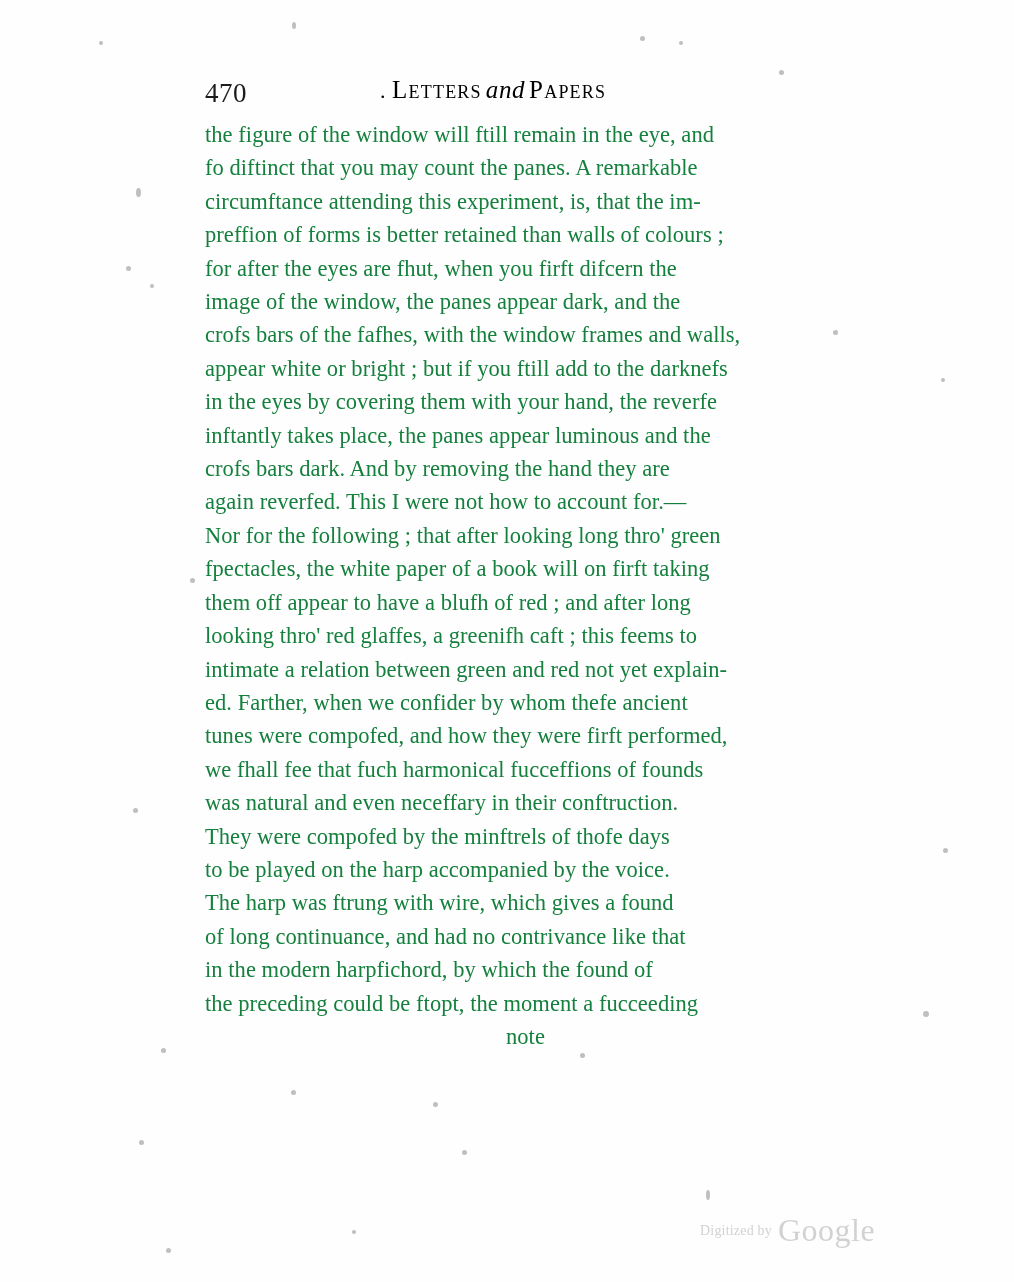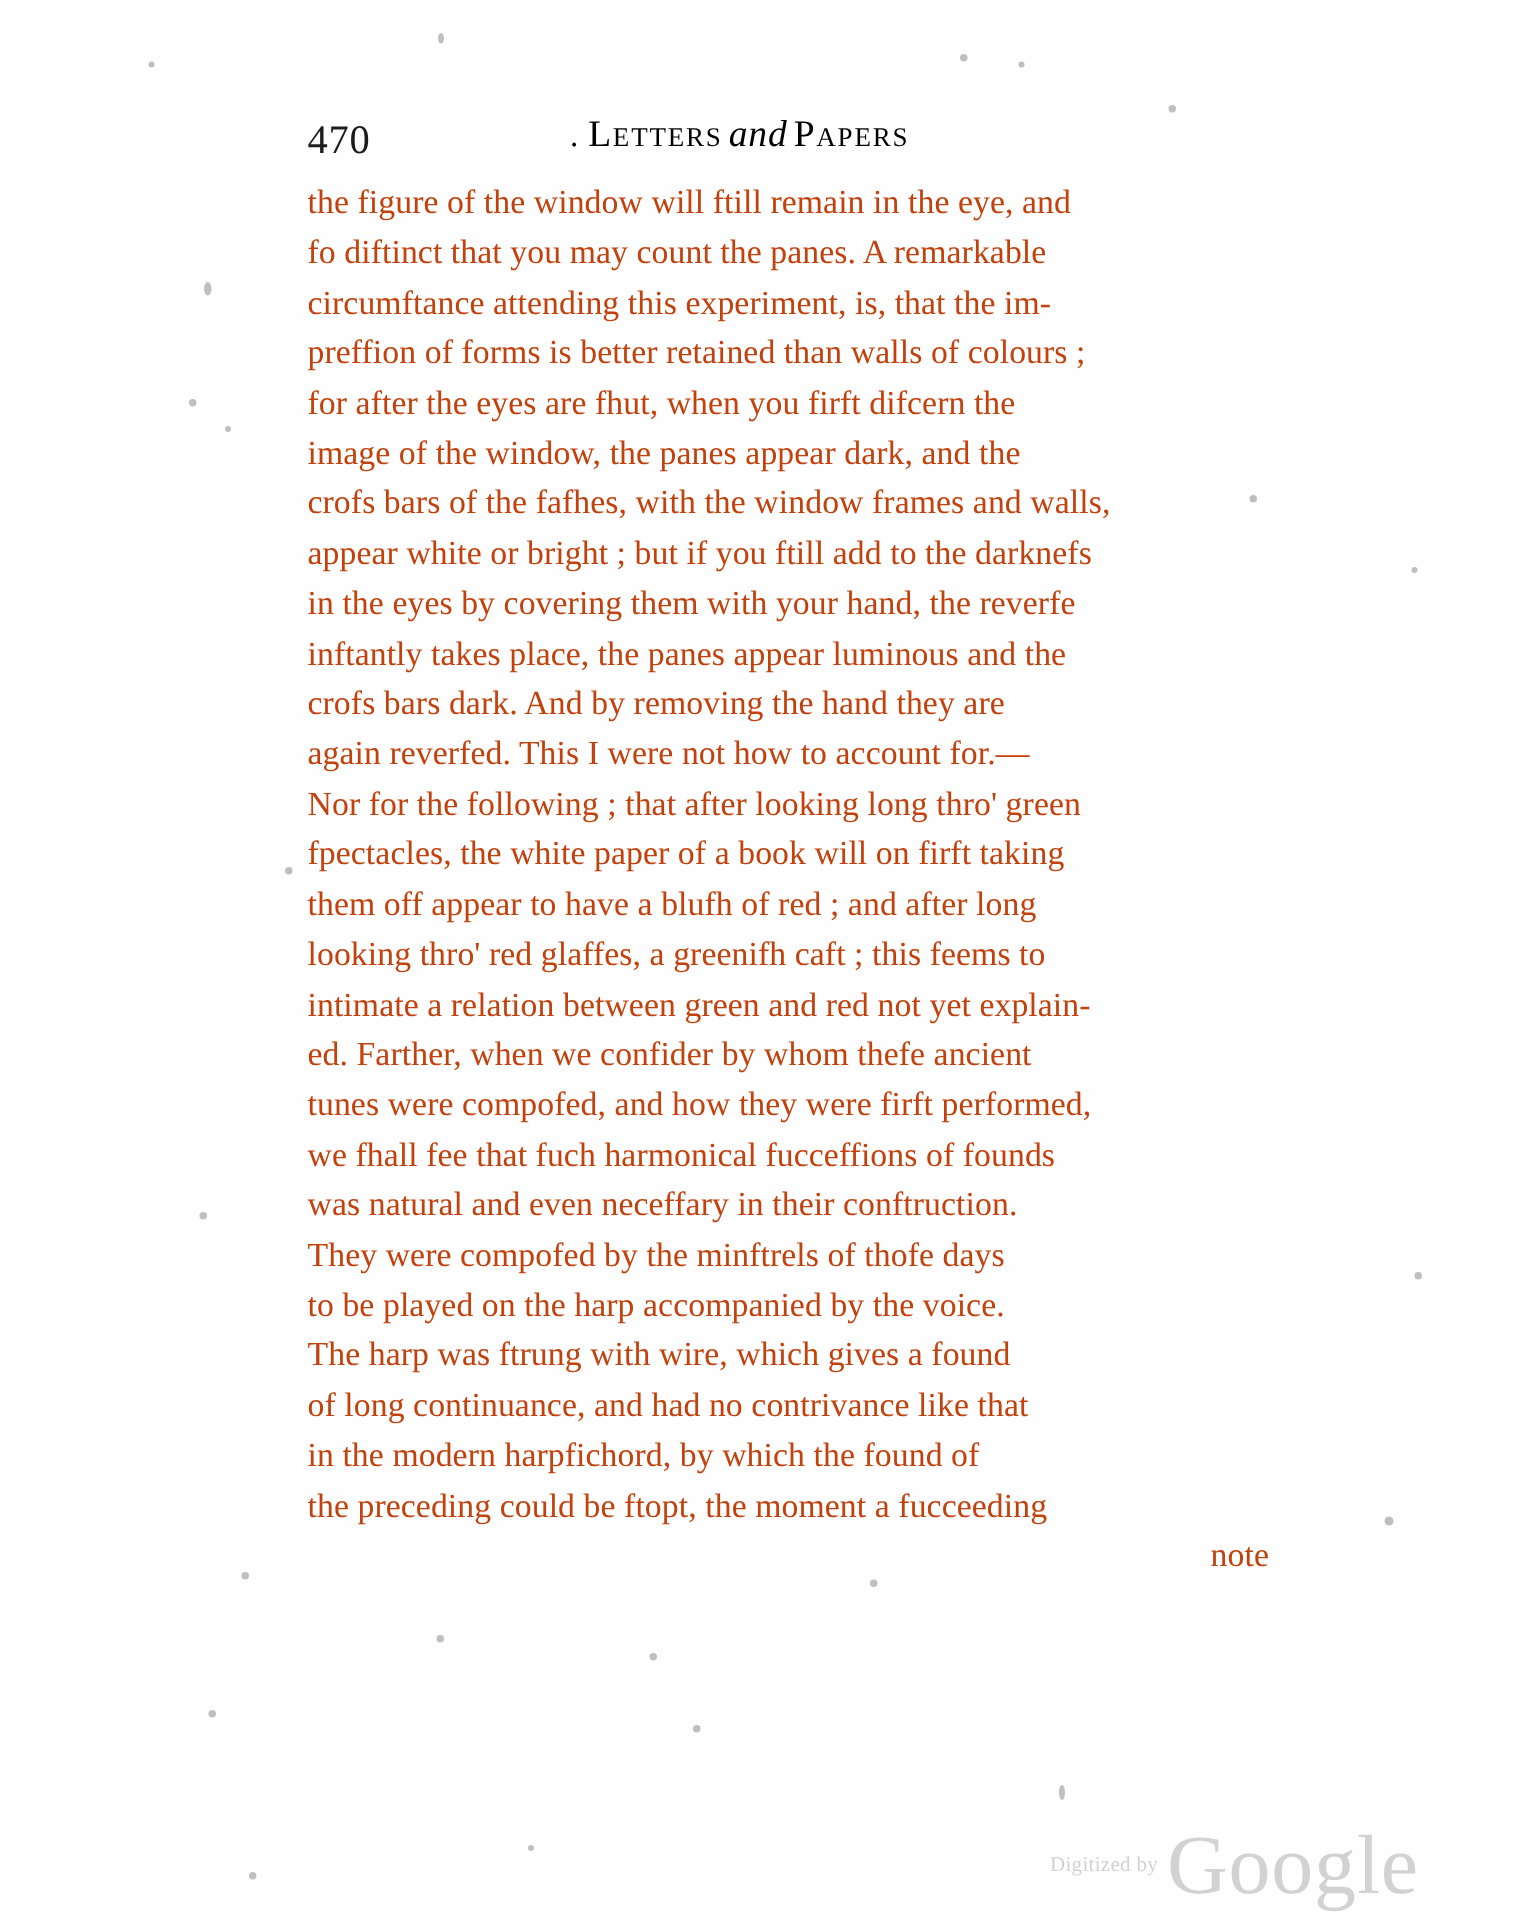--- a/index.html
+++ b/index.html
@@ -58,41 +58,41 @@
     position: absolute;
     left: 205px;
     top: 118px;
     width: 645px;
   }
   .line {
     font-size: 22.5px;
     line-height: 33.4px;
     white-space: nowrap;
     letter-spacing: 0.05px;
-    color: #c2410c;
+    color: #15803d;
   }
   .line.right {
-    text-align: right;
+    text-align: center;
     display: block;
   }
   .line.indent-note { padding-right: 4px; }
   .watermark {
     position: absolute;
     left: 700px;
     top: 1212px;
     color: #d2d2d2;
     font-family: "Liberation Serif", serif;
   }
   .wm-small {
     font-size: 14px;
     letter-spacing: .2px;
     vertical-align: middle;
   }
   .wm-big {
-    font-size: 56px;
+    font-size: 32px;
     letter-spacing: .5px;
     vertical-align: middle;
     padding-left: 6px;
   }
 </style>
 </head>
 <body>
 
 <div id="page">
 

